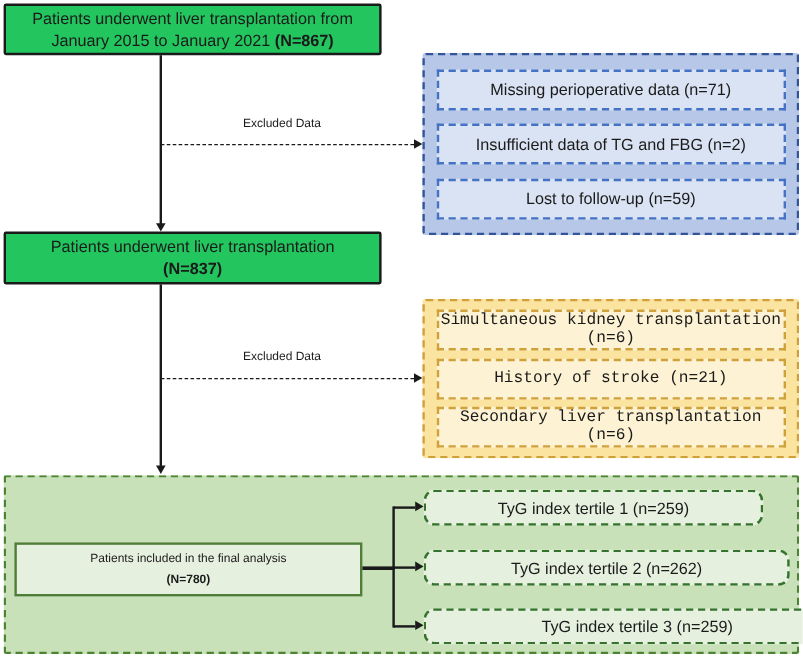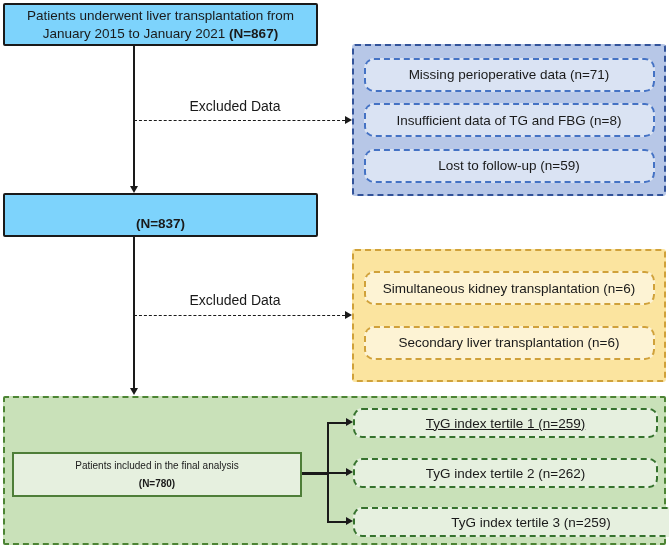--- a/index.html
+++ b/index.html
@@ -8,42 +8,42 @@
     width:669px;height:550px;
     background:#ffffff;
     font-family:"Liberation Sans", sans-serif;
     color:#1a1a1a;
     overflow:hidden;
   }
   .abs{position:absolute;box-sizing:border-box;}
   .txt-center{display:flex;align-items:center;justify-content:center;text-align:center;}
 
   .plain-box{
-    background:#7dd3fc;
+    background:#22c55e;
     border:2px solid #1a1a1a;
     border-radius:2px;
     font-size:13.5px;
     line-height:18px;
   }
   .group-box{border-radius:3px;display:flex;flex-direction:column;justify-content:space-evenly;align-items:center;}
   .group-blue{background:#b7c7e7;border:2px dashed #33549b;}
-  .item{width:287px;height:30px;font-size:13.5px;border-radius:10px;}
+  .item{width:287px;height:30px;font-size:13.5px;border-radius:0;}
   .item-blue{background:#dae3f3;border:2px dashed #4472c4;}
-  .group-yellow{background:#fbe49f;border:2px dashed #d0a13a;}
+  .group-yellow{background:#fbe49f;border:2px dashed #d0a13a;font-family:Liberation Mono, monospace;}
   .item-yellow{background:#fdf3d4;border:2px dashed #d0a13a;}
   .group-green{background:#c9e1b9;border:2px dashed #4c8434;border-radius:2px;}
   .item-green{background:#e6f0df;border:2px dashed #35722d;border-radius:9px;font-size:13.5px;}
   .included-box{background:#e6f0df;border:2px solid #4e7e38;font-size:10px;line-height:18px;}
 
   .hline{background:#1a1a1a;height:1.5px;}
   .vline{background:#1a1a1a;width:1.5px;}
   .dash-h{border-top:1.5px dashed #1a1a1a;height:0;}
   .head-right{width:0;height:0;border-left:7px solid #1a1a1a;border-top:4.5px solid transparent;border-bottom:4.5px solid transparent;}
   .head-down{width:0;height:0;border-top:7px solid #1a1a1a;border-left:4.5px solid transparent;border-right:4.5px solid transparent;}
-  .flow-label{font-size:14px;text-align:center;}
+  .flow-label{font-size:10px;text-align:center;}
 </style>
 </head>
 <body>
 
 <div id="canvas">
 
   <div class="abs plain-box txt-center" style="left:3px;top:3px;width:315px;height:43px;">
     <div>
       <span>Patients underwent liver transplantation from</span><br>
       <span>January 2015 to January 2021</span>
@@ -53,40 +53,41 @@
 
   <div class="abs vline" style="left:133px;top:46px;height:141px;"></div>
   <div class="abs head-down" style="left:129.5px;top:186px;"></div>
 
   <div class="abs flow-label" style="left:140px;top:98px;width:190px;">Excluded Data</div>
   <div class="abs dash-h" style="left:134px;top:120px;width:211px;"></div>
   <div class="abs head-right" style="left:345px;top:116px;"></div>
 
   <div class="abs group-box group-blue" style="left:352px;top:44px;width:314px;height:152px;">
     <div class="item item-blue txt-center">Missing perioperative data (n=71)</div>
-    <div class="item item-blue txt-center">Insufficient data of TG and FBG (n=8)</div>
+    <div class="item item-blue txt-center">Insufficient data of TG and FBG (n=2)</div>
     <div class="item item-blue txt-center">Lost to follow-up (n=59)</div>
   </div>
 
   <div class="abs plain-box txt-center" style="left:3px;top:193px;width:315px;height:44px;">
     <div>
-      <br>
+      <span>Patients underwent liver transplantation</span><br>
       <b>(N=837)</b>
     </div>
   </div>
 
   <div class="abs vline" style="left:133px;top:237px;height:152px;"></div>
   <div class="abs head-down" style="left:129.5px;top:388px;"></div>
 
   <div class="abs flow-label" style="left:140px;top:292px;width:190px;">Excluded Data</div>
   <div class="abs dash-h" style="left:134px;top:315px;width:211px;"></div>
   <div class="abs head-right" style="left:345px;top:311px;"></div>
 
   <div class="abs group-box group-yellow" style="left:352px;top:249px;width:314px;height:133px;">
     <div class="item item-yellow txt-center">Simultaneous kidney transplantation (n=6)</div>
+    <div class="item item-yellow txt-center">History of stroke (n=21)</div>
     <div class="item item-yellow txt-center">Secondary liver transplantation (n=6)</div>
   </div>
 
   <div class="abs group-green" style="left:3px;top:396px;width:663px;height:149px;"></div>
 
   <div class="abs included-box txt-center" style="left:12px;top:452px;width:290px;height:45px;">
     <div>
       <span>Patients included in the final analysis</span><br>
       <b>(N=780)</b>
     </div>
@@ -97,17 +98,17 @@
 
   <div class="abs hline" style="left:328px;top:422px;width:18px;"></div>
   <div class="abs head-right" style="left:346px;top:418px;"></div>
 
   <div class="abs hline" style="left:328px;top:472px;width:18px;"></div>
   <div class="abs head-right" style="left:346px;top:468px;"></div>
 
   <div class="abs hline" style="left:328px;top:521px;width:18px;"></div>
   <div class="abs head-right" style="left:346px;top:517px;"></div>
 
-  <div class="abs item-green txt-center" style="left:353px;top:408px;width:305px;height:30px;text-decoration:underline;">TyG index tertile 1 (n=259)</div>
+  <div class="abs item-green txt-center" style="left:353px;top:408px;width:283px;height:30px;">TyG index tertile 1 (n=259)</div>
   <div class="abs item-green txt-center" style="left:353px;top:458px;width:305px;height:30px;">TyG index tertile 2 (n=262)</div>
   <div class="abs item-green txt-center" style="left:353px;top:507px;width:356px;height:30px;">TyG index tertile 3 (n=259)</div>
 
 </div>
 
 </body></html>

